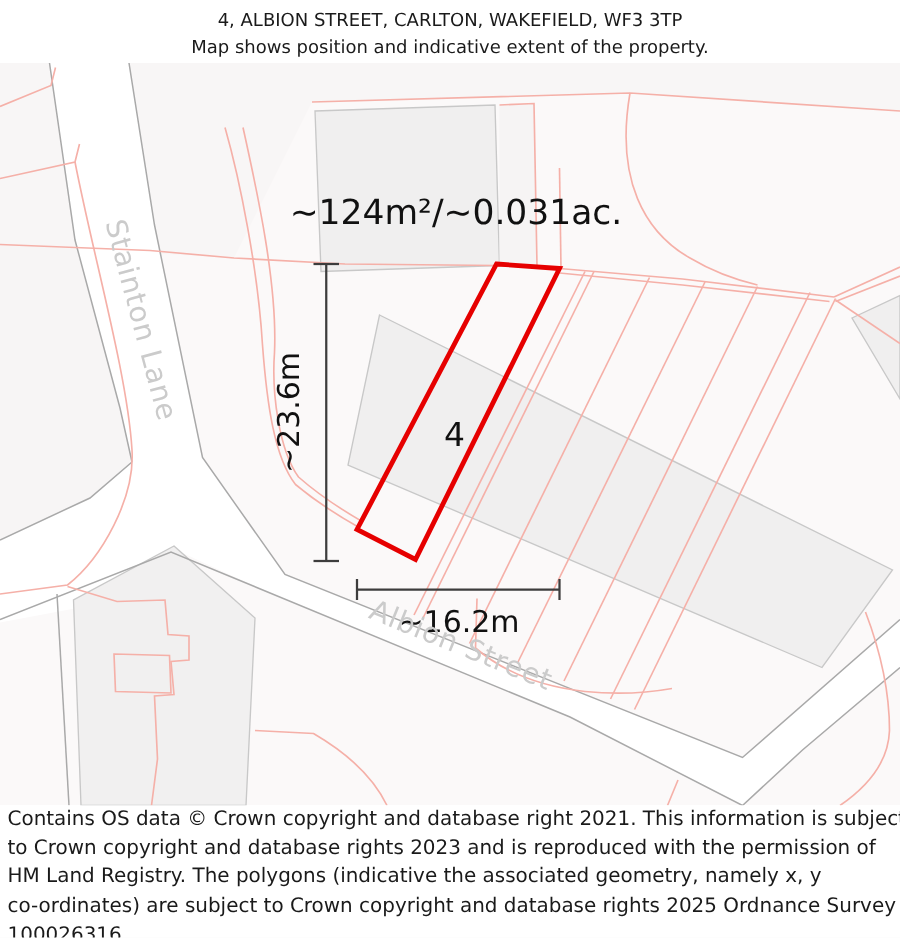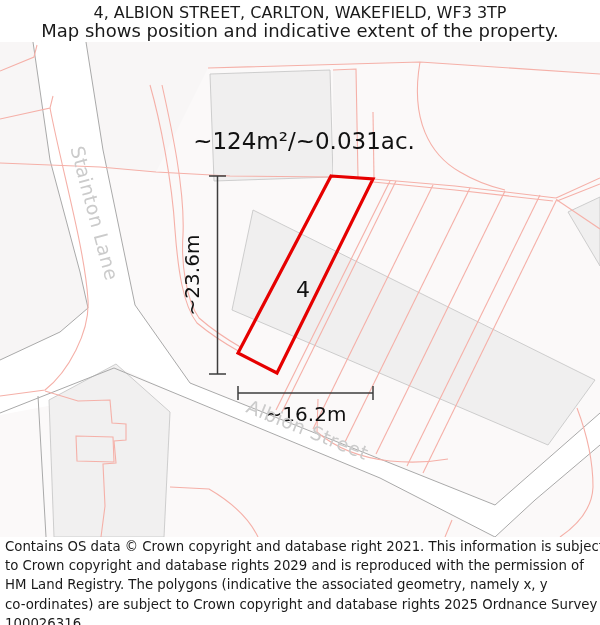--- a/index.html
+++ b/index.html
@@ -1,20 +1,20 @@
 <!DOCTYPE html>
 <html><head>
 <meta charset="utf-8">
 <style>
   html,body{margin:0;padding:0;}
   body{width:600px;height:625px;position:relative;background:#ffffff;
        font-family:"DejaVu Sans","Liberation Sans",sans-serif;color:#1a1a1a;overflow:hidden;}
   .header{position:absolute;top:0;left:0;width:600px;height:42px;background:#ffffff;text-align:center;z-index:3;}
-  .header .t1{font-size:16px;padding-top:4px;line-height:18px;}
-  .header .t2{font-size:18px;line-height:18px;}
+  .header .t1{font-size:12px;padding-top:4px;line-height:18px;}
+  .header .t2{font-size:12px;line-height:18px;}
   .mapwrap{position:absolute;top:42px;left:0;width:600px;height:495px;z-index:1;}
   svg{display:block;}
   .footer{position:absolute;top:537px;left:0;width:600px;height:88px;background:#ffffff;z-index:3;}
   .footer .fl{font-size:13.3px;line-height:19.2px;padding-left:5px;white-space:nowrap;}
   .svgtext{fill:#111111;}
   .streetlabel{fill:#cbcbcb;letter-spacing:0.5px;}
 </style>
 </head>
 <body>
 
@@ -97,17 +97,17 @@
     <text class="svgtext" transform="translate(199,275) rotate(-90)" text-anchor="middle" font-size="20">~23.6m</text>
     <text class="svgtext" x="306" y="421" text-anchor="middle" font-size="20">~16.2m</text>
     <text class="streetlabel" transform="translate(88,215) rotate(75)" text-anchor="middle" font-size="19">Stainton Lane</text>
     <text class="streetlabel" transform="translate(305,436) rotate(22)" text-anchor="middle" font-size="19">Albion Street</text>
   </g>
 </svg>
 </div>
 
 <div class="footer">
   <div class="fl">Contains OS data © Crown copyright and database right 2021. This information is subject</div>
-  <div class="fl">to Crown copyright and database rights 2029 and is reproduced with the permission of</div>
+  <div class="fl">to Crown copyright and database rights 2023 and is reproduced with the permission of</div>
   <div class="fl">HM Land Registry. The polygons (indicative the associated geometry, namely x, y</div>
   <div class="fl">co-ordinates) are subject to Crown copyright and database rights 2025 Ordnance Survey</div>
   <div class="fl">100026316.</div>
 </div>
 
 </body></html>

